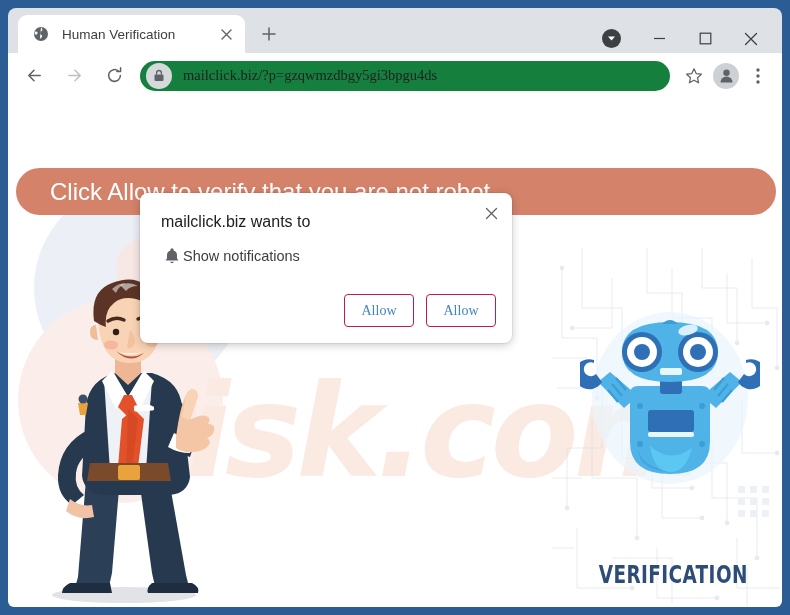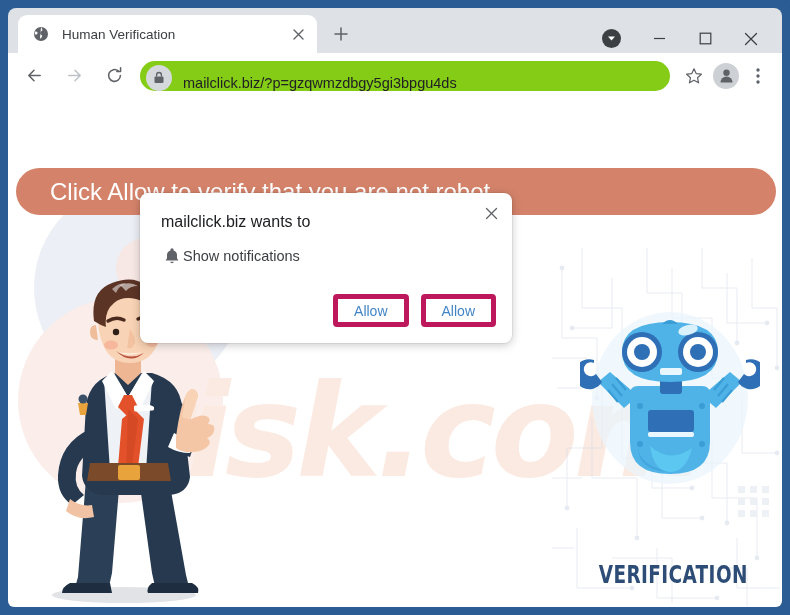--- a/index.html
+++ b/index.html
@@ -29,21 +29,21 @@
     width: 774px; height: 45px;
     background: #dee1e6;
     border-radius: 8px 8px 0 0;
     display: flex;
     align-items: flex-end;
   }
 
   #tab-active {
     position: relative;
     margin-left: 10px;
-    width: 299px; height: 38px;
+    width: 227px; height: 38px;
     background: #ffffff;
     border-radius: 9px 9px 0 0;
     display: flex;
     align-items: center;
     padding: 0 8px 0 14px;
   }
 
   .tab-favicon {
     width: 17px; height: 17px;
     flex: 0 0 17px;
@@ -121,25 +121,26 @@
     display: flex; align-items: center; justify-content: center;
     border-radius: 50%;
     color: #5f6368;
   }
   .nav-btn.disabled { color: #bdc1c6; }
 
   #omnibox {
     flex: 1;
     height: 30px;
     margin: 0 8px 0 6px;
-    background: #84cc16;
+    background: #15803d;
     border-radius: 16px;
     display: flex;
-    align-items: flex-end;
+    align-items: center;
     padding-left: 4px;
+    font-family: Liberation Serif, serif;
   }
   #site-info-button {
     width: 26px; height: 26px;
     border-radius: 50%;
     background: #d6d9dc;
     display: flex; align-items: center; justify-content: center;
     flex: 0 0 26px;
     margin-left: 2px;
   }
   #omnibox-url {
@@ -311,25 +312,25 @@
     position: absolute;
     right: 16px; bottom: 16px;
     display: flex;
     gap: 12px;
   }
   .dialog-btn {
     min-width: 70px;
     height: 33px;
     padding: 0 16px;
     background: #ffffff;
-    border: 5px solid #be185d;
+    border: 1px solid #be185d;
     border-radius: 4px;
     color: #4285c5;
     font-size: 14px;
-    font-family: Liberation Sans, sans-serif;
+    font-family: Liberation Serif, serif;
     display: flex; align-items: center; justify-content: center;
     cursor: pointer;
   }
 </style>
 </head>
 <body>
 
 <div id="browser-window">
 
   <div id="tab-strip">

